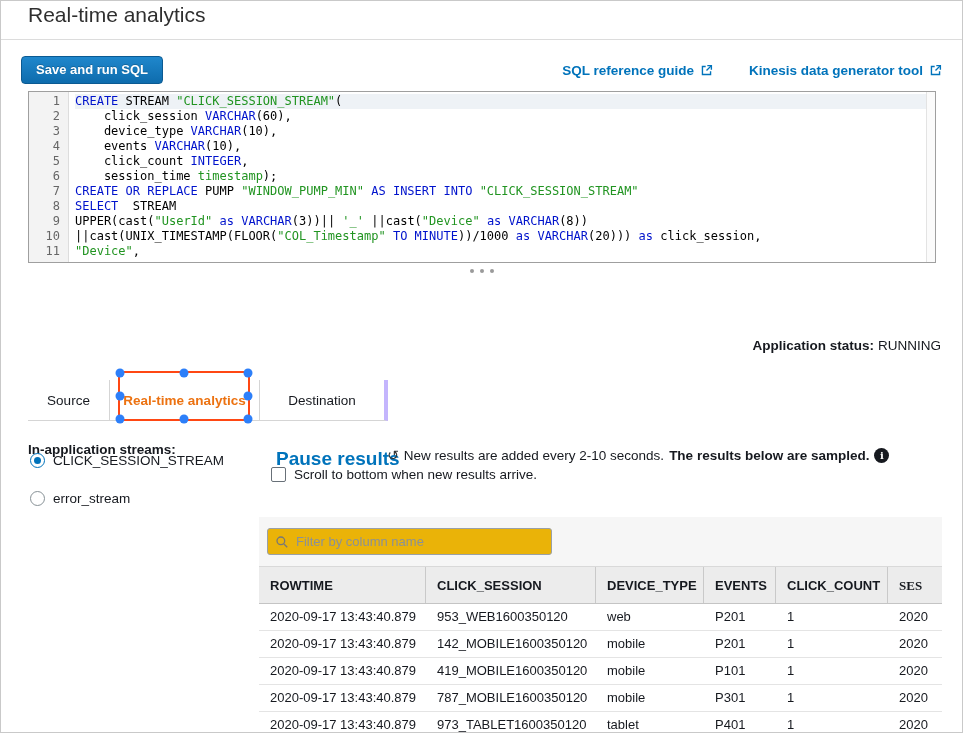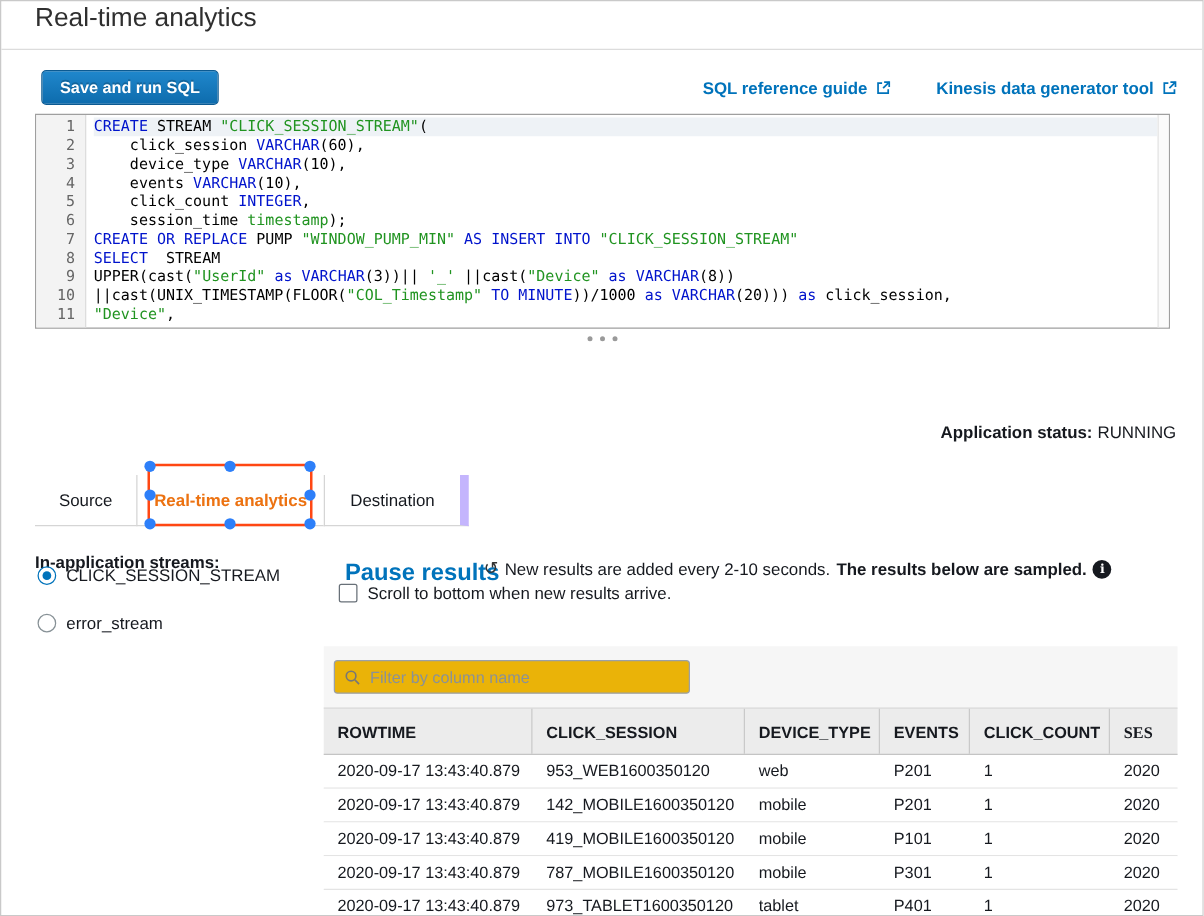--- a/index.html
+++ b/index.html
@@ -10,21 +10,21 @@
           border:1px solid #c9c9c9; overflow:hidden; }
 
   
   .page-title { position:absolute; left:27px; top:2px; font-size:21px; color:#2f2f2f; }
   .title-divider { position:absolute; left:0; right:0; top:38px; border-top:1px solid #dcdcdc; }
 
   
   .toolbar { position:absolute; left:20px; right:20px; top:54px; height:30px;
              display:flex; align-items:center; gap:10px; }
   .btn { font-family:"Liberation Sans", sans-serif; font-size:13px; font-weight:bold;
-         padding:6px 14px; border-radius:4px; cursor:pointer; line-height:14px;margin-left:12px; }
+         padding:6px 14px; border-radius:4px; cursor:pointer; line-height:14px; }
   .btn.primary { color:#fff; background:linear-gradient(#1f87cc,#0e6cad);
                  border:1px solid #0b5a92; text-shadow:0 -1px 0 rgba(0,0,0,.2); }
   .btn.secondary { color:#333; background:linear-gradient(#fefefe,#e9e9e9);
                    border:1px solid #adadad; box-shadow:0 1px 1px rgba(0,0,0,.08); }
   .toolbar-links { margin-left:auto; display:flex; gap:36px; align-items:center; }
   .ext-link { display:flex; align-items:center; gap:6px; color:var(--link-blue,#0073bb);
               font-size:13.5px; font-weight:bold; text-decoration:none; cursor:pointer; }
   .ext-link svg { flex:0 0 auto; }
 
   
@@ -52,21 +52,21 @@
   .app-status { position:absolute; right:21px; top:337px; font-size:13.5px; color:#16191f; }
   .app-status .lbl { font-weight:bold; margin-right:4px; }
 
   
   .tabs { position:absolute; left:27px; top:379px; height:41px; display:flex; }
   .tab { display:flex; align-items:center; justify-content:center; height:41px;
          font-size:13.5px; color:#16191f; cursor:pointer;
          border-bottom:1px solid #d5d5d5; background:#fff; }
   .tab.t0 { width:81px; }
   .tab.t1 { width:150px; }
-  .tab.t2 { width:116px; border-right:7px solid #c4b5fd; }
+  .tab.t2 { width:129px; border-right:4px solid #c4b5fd; }
   .tab.sep { border-left:1px solid #d5d5d5; }
   .tab.active { color:var(--tab-active-orange,#ec7211); font-weight:bold; }
 
   
   .annotation { position:absolute; left:117px; top:370px; width:132px; height:50px;
                 border:2px solid var(--annotation-border,#ff4713); pointer-events:none; z-index:5; }
   .handle { position:absolute; width:9px; height:9px; border-radius:50%;
             background:var(--annotation-handle,#2d7ff9); transform:translate(-50%,-50%); }
   .h-tl{left:0;top:0} .h-tc{left:50%;top:0} .h-tr{left:100%;top:0}
   .h-ml{left:0;top:50%} .h-mr{left:100%;top:50%}

